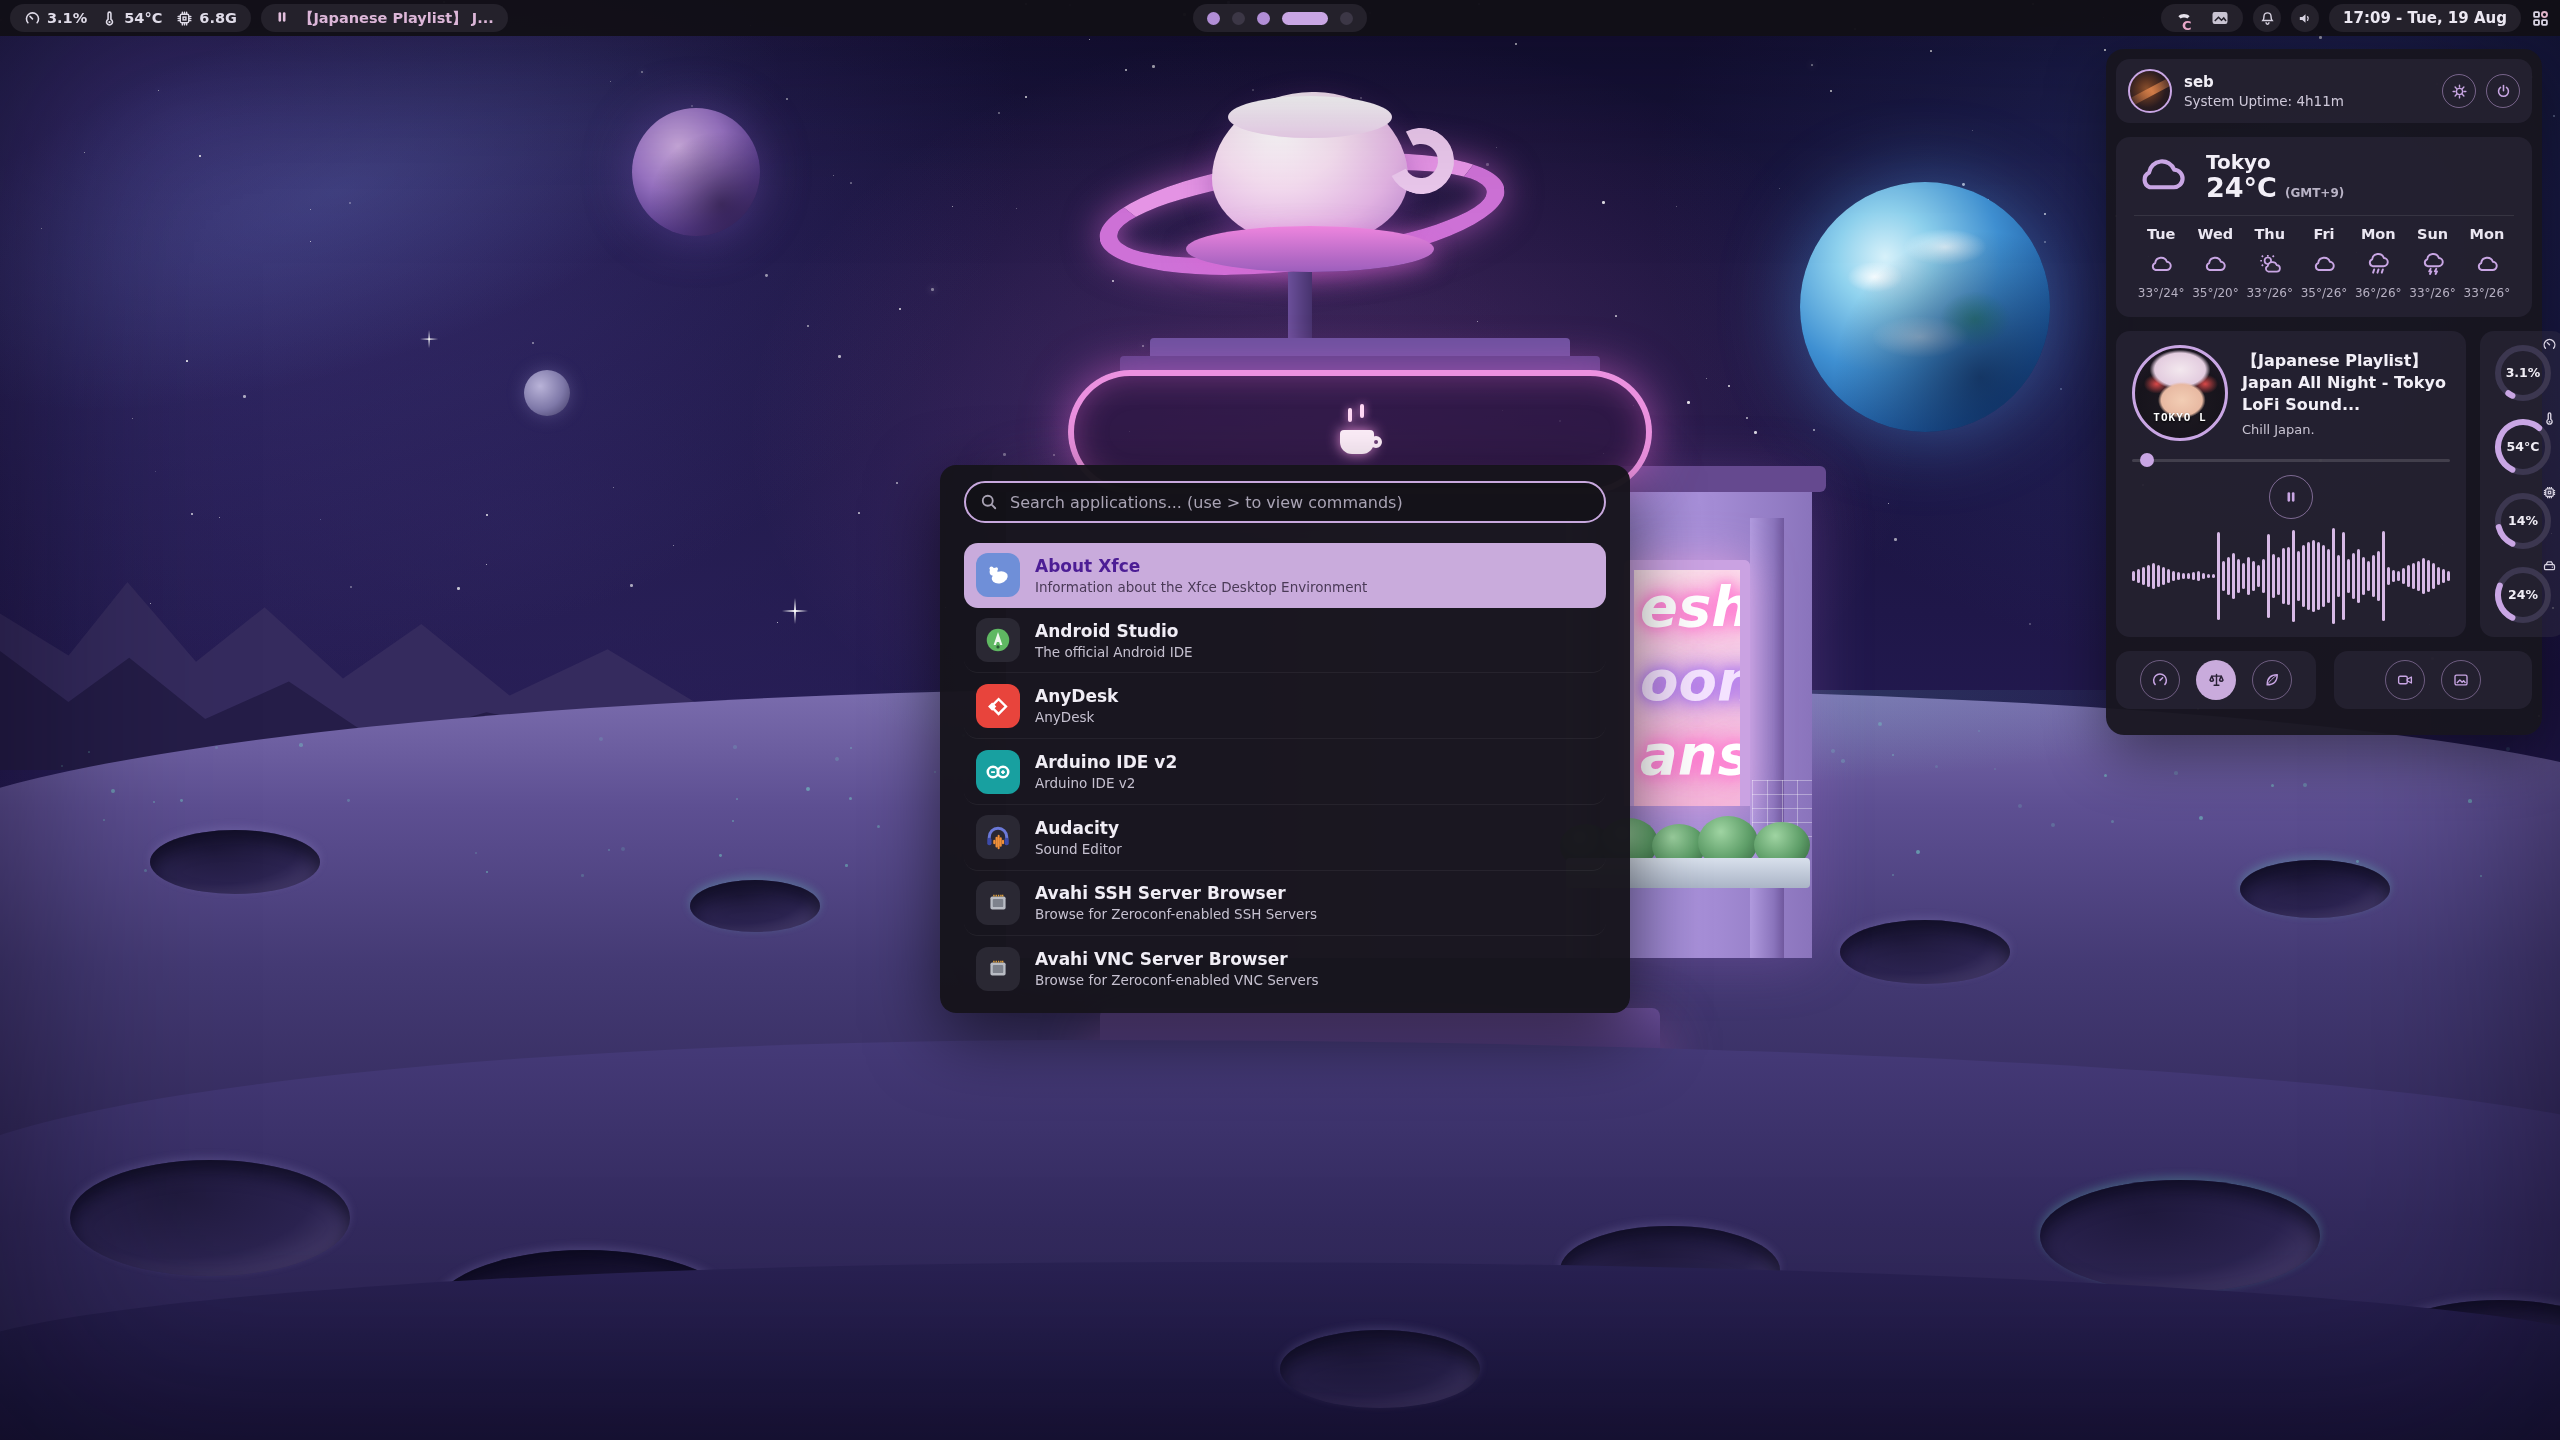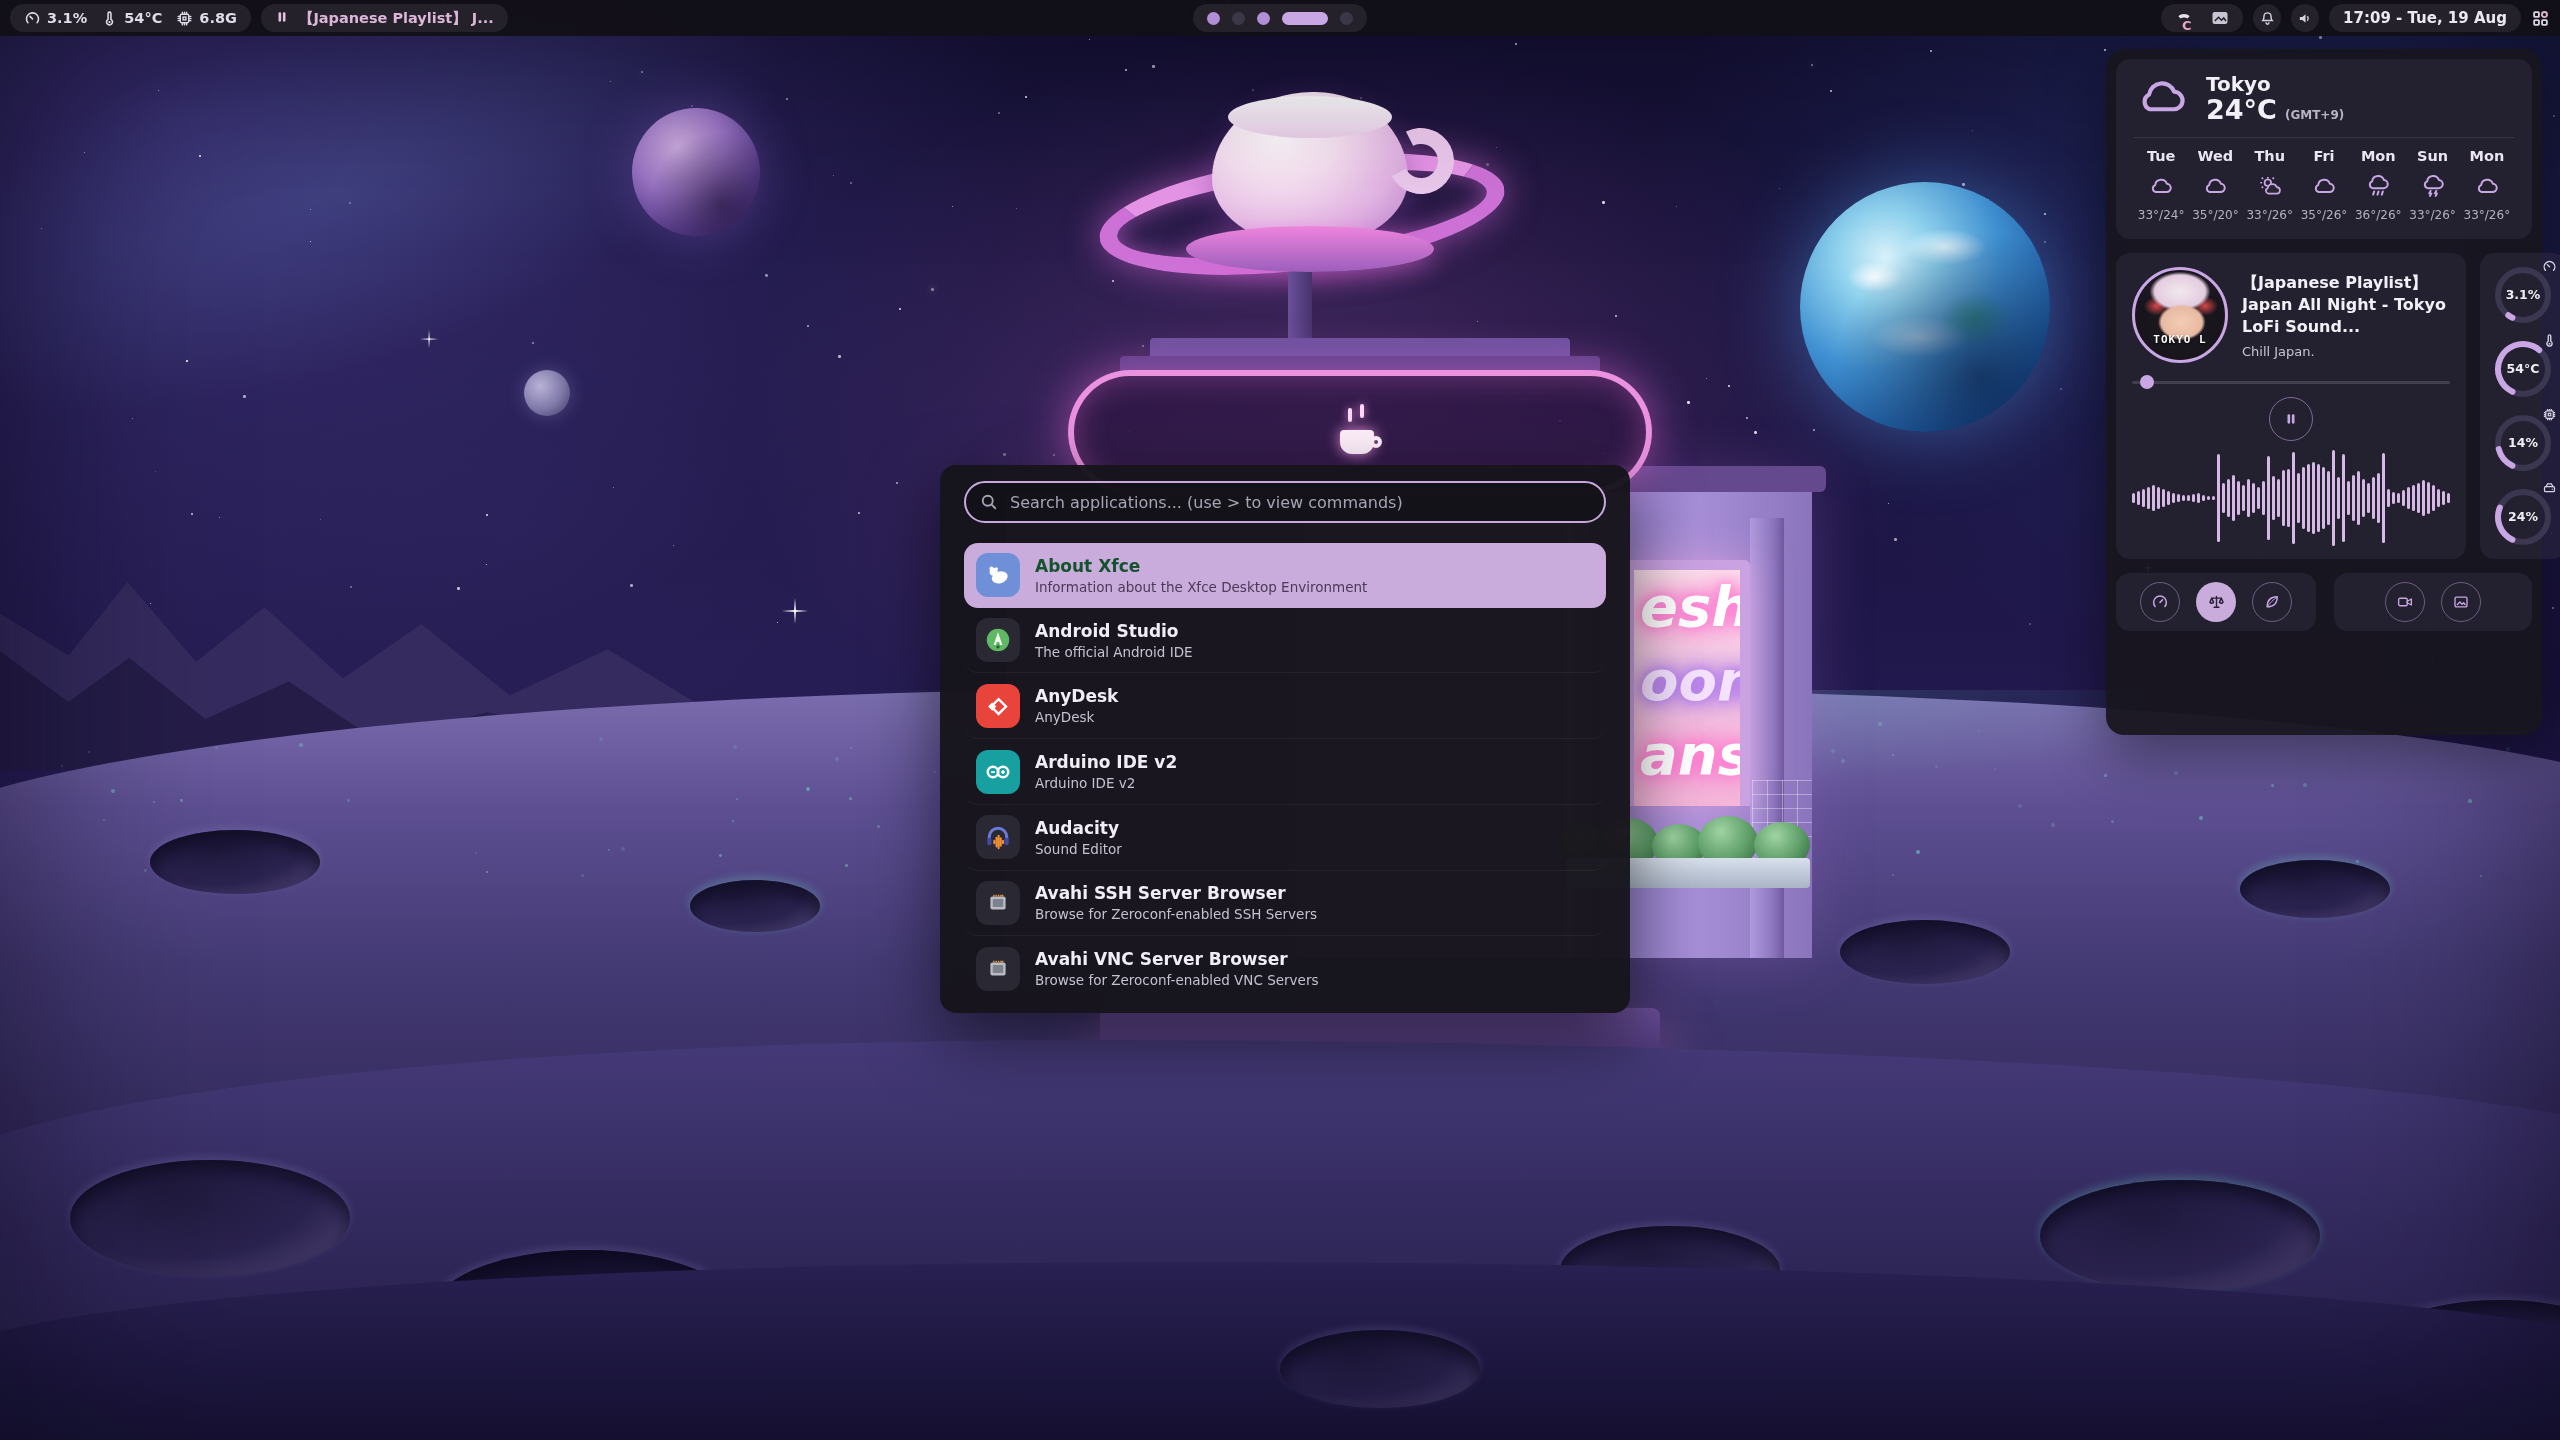--- a/index.html
+++ b/index.html
@@ -153,21 +153,21 @@
   .search-input::placeholder { color:#a9a3b4; }
   .app-list { flex:1; display:flex; flex-direction:column; }
   .app-row { flex:1; display:flex; align-items:center; gap:15px; padding:0 12px; border-radius:14px; cursor:pointer; }
   .app-row:not(.selected):not(:last-child) { border-bottom:1px solid rgba(255,255,255,.055); }
   .app-row.selected { background:#c9abdc; }
   .app-icon { width:44px; height:44px; border-radius:12px; background:#2a2833; flex:0 0 44px;
     display:flex; align-items:center; justify-content:center; }
   .app-texts { display:flex; flex-direction:column; gap:3px; min-width:0; }
   .app-name { font-size:17px; font-weight:bold; color:#f0edf5; }
   .app-desc { font-size:13.5px; color:#c6c1d0; }
-  .app-row.selected .app-name { color:#14532d; }
+  .app-row.selected .app-name { color:#4c1d95; }
   .app-row.selected .app-desc { color:#4a3a57; }
 
   
   .sidebar { position:absolute; left:2106px; top:49px; width:436px; height:686px; z-index:45;
     background:rgba(23,21,30,.94); border-radius:18px; padding:10px; display:flex; flex-direction:column; gap:14px;
     box-shadow:0 20px 60px rgba(0,0,0,.45); }
   .card { background:rgba(52,47,68,.42); border-radius:14px; }
   .user-card { flex:0 0 64px; display:flex; align-items:center; gap:12px; padding:0 12px; }
   .avatar { width:44px; height:44px; border-radius:50%; border:2px solid #c9a6e4;
     background:radial-gradient(circle at 42% 45%, #8a4f2c 0%, #5c3422 28%, #2a1c20 58%, #17131e 100%);
@@ -751,20 +751,41 @@
           <span class="app-name">Avahi VNC Server Browser</span>
           <span class="app-desc">Browse for Zeroconf-enabled VNC Servers</span>
         </span>
       </div>
 
     </div>
   </div>
 
   <div class="sidebar">
 
+    <div class="card user-card">
+      <span class="avatar"></span>
+      <span class="user-texts">
+        <span class="user-name">seb</span>
+        <span class="user-uptime">System Uptime: 4h11m</span>
+      </span>
+      <span class="user-actions">
+        <button class="round-btn">
+          <svg width="17" height="17" viewBox="0 0 24 24" fill="none" stroke="currentColor" stroke-width="2" stroke-linecap="round">
+            <circle cx="12" cy="12" r="4.4"></circle>
+            <path d="M12 3v2.6M12 18.4V21M3 12h2.6M18.4 12H21M5.8 5.8l1.9 1.9M16.3 16.3l1.9 1.9M18.2 5.8l-1.9 1.9M7.7 16.3l-1.9 1.9"></path>
+          </svg>
+        </button>
+        <button class="round-btn">
+          <svg width="17" height="17" viewBox="0 0 24 24" fill="none" stroke="currentColor" stroke-width="2.2" stroke-linecap="round">
+            <path d="M12 3.5v7.5"></path>
+              <path d="M7.8 6.2a7 7 0 1 0 8.4 0"></path>
+          </svg>
+        </button>
+      </span>
+    </div>
 
     <div class="card weather-card">
       <div class="weather-head">
         <span>
           <svg width="56" height="44" viewBox="0 0 32 24" fill="none" stroke="#c9a6e4" stroke-width="2.4" stroke-linejoin="round">
             <path d="M9 19h13.5a5 5 0 0 0 .5-10A7.5 7.5 0 0 0 8.6 10.6 4.6 4.6 0 0 0 9 19Z"></path>
           </svg></span>
         <span>
           <div class="weather-city">Tokyo</div>
           <div class="weather-temp-row">

